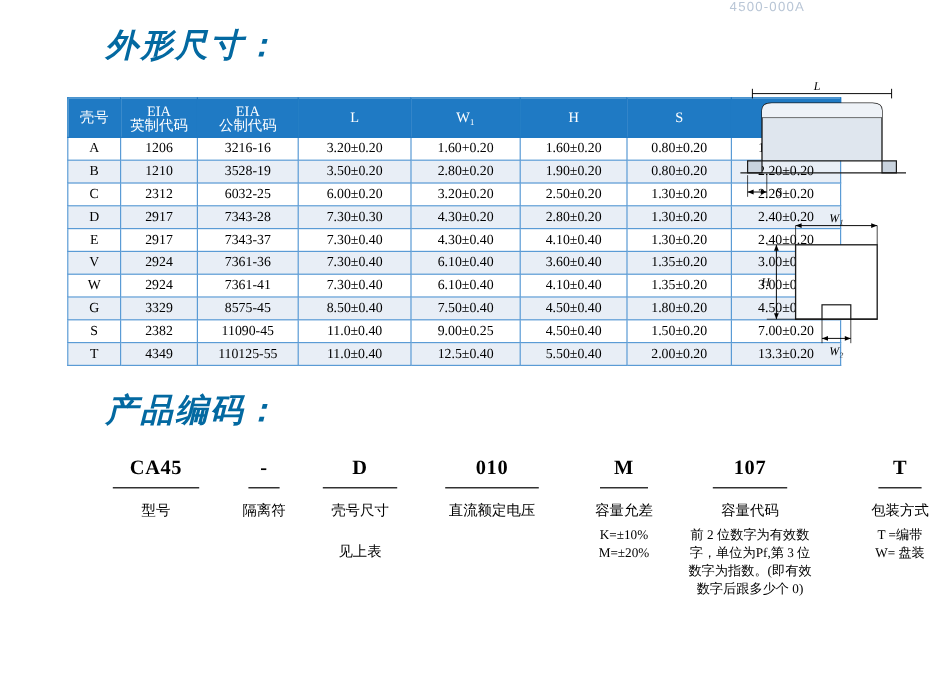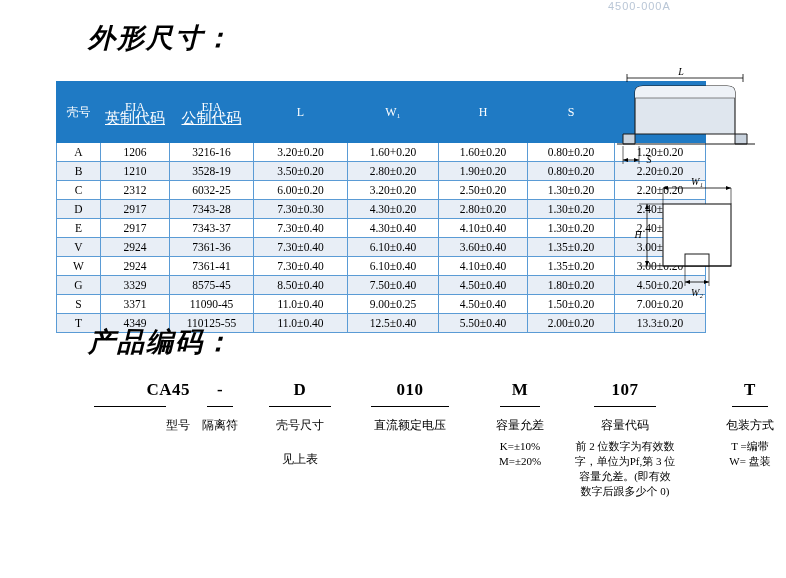--- a/index.html
+++ b/index.html
@@ -27,21 +27,21 @@
     width: 120px;
     height: 14px;
     color: #b9c6d6;
     font-size: 11px;
     letter-spacing: 1px;
     font-family: "Liberation Sans", sans-serif;
     overflow: hidden;
   }
   .section-title {
     position: absolute;
-    color: #000000;
+    color: #0369a1;
     font-weight: bold;
     font-style: italic;
     font-size: 27px;
     font-family: Liberation Sans, sans-serif;
     letter-spacing: 2px;
     white-space: nowrap;
   }
   #title-dimensions { left: 88px; top: 20px; }
   #title-partnumber { left: 88px; top: 324px; }
 
@@ -61,34 +61,33 @@
     vertical-align: middle;
     padding: 0;
     height: 18px;
     white-space: nowrap;
   }
   .dim-table thead th {
     background: #1f7ac4;
     color: #fff;
     font-weight: normal;
     height: 30px;
-    padding: 15px 4px;
+    padding: 1px 4px;
     border: 1px solid #1f7ac4;
     margin-top: 24px;
   }
   .dim-table thead th .eia-main {
     display: block;
     font-size: 12px;
     line-height: 12px;
   }
   .dim-table thead th .eia-sub {
     display: block;
-    font-size: 15px;
+    font-size: 12px;
     line-height: 11px;
-    text-decoration: underline;
   }
   .dim-table tbody tr:nth-child(even) td {
     background: #e8eef6;
   }
   .dim-table tbody tr:nth-child(odd) td {
     background: #ffffff;
   }
   .col-code { width: 35px; }
   .col-eia1 { width: 55px; }
   .col-eia2 { width: 75px; }
@@ -264,21 +263,21 @@
           <td class="col-eia1">3329</td>
           <td class="col-eia2">8575-45</td>
           <td class="col-l">8.50±0.40</td>
           <td class="col-w1">7.50±0.40</td>
           <td class="col-h">4.50±0.40</td>
           <td class="col-s">1.80±0.20</td>
           <td class="col-w2">4.50±0.20</td>
         </tr>
         <tr>
           <td class="col-code">S</td>
-          <td class="col-eia1">3371</td>
+          <td class="col-eia1">2382</td>
           <td class="col-eia2">11090-45</td>
           <td class="col-l">11.0±0.40</td>
           <td class="col-w1">9.00±0.25</td>
           <td class="col-h">4.50±0.40</td>
           <td class="col-s">1.50±0.20</td>
           <td class="col-w2">7.00±0.20</td>
         </tr>
         <tr>
           <td class="col-code">T</td>
           <td class="col-eia1">4349</td>
@@ -344,21 +343,21 @@
       <polygon points="104,104 99,102 99,106" fill="#000"></polygon>
       <line x1="80" y1="88" x2="80" y2="108" stroke="#000" stroke-width="0.6"></line>
       <line x1="104" y1="88" x2="104" y2="108" stroke="#000" stroke-width="0.6"></line>
       <text class="svg-label" x="92" y="118" text-anchor="middle" id="lbl-side-w2">W₂</text>
     </svg>
   </div>
 
   <div class="section-title" id="title-partnumber">产品编码：</div>
 
   <div class="pn-block" id="pn-block">
-      <div class="pn-col" style="left: 30px; width: 120px; text-align: right;">
+      <div class="pn-col" style="left: 30px; width: 120px;">
         <div class="pn-code">CA45</div>
         <div class="pn-rule" style="width: 72px;"></div>
         <div class="pn-label">型号</div>
       </div>
       <div class="pn-col" style="left: 140px; width: 80px;">
         <div class="pn-code">-</div>
         <div class="pn-rule" style="width: 26px;"></div>
         <div class="pn-label">隔离符</div>
       </div>
       <div class="pn-col" style="left: 205px; width: 110px;">
@@ -381,21 +380,21 @@
           <div>M=±20%</div>
         </div>
       </div>
       <div class="pn-col" style="left: 520px; width: 130px;">
         <div class="pn-code">107</div>
         <div class="pn-rule" style="width: 62px;"></div>
         <div class="pn-label">容量代码</div>
         <div class="pn-desc">
           <div>前 2 位数字为有效数</div>
           <div>字，单位为Pf,第 3 位</div>
-          <div>容量允差。(即有效</div>
+          <div>数字为指数。(即有效</div>
           <div>数字后跟多少个 0)</div>
         </div>
       </div>
       <div class="pn-col" style="left: 655px; width: 110px;">
         <div class="pn-code">T</div>
         <div class="pn-rule" style="width: 36px;"></div>
         <div class="pn-label">包装方式</div>
         <div class="pn-desc">
           <div>T =编带</div>
           <div>W= 盘装</div>

